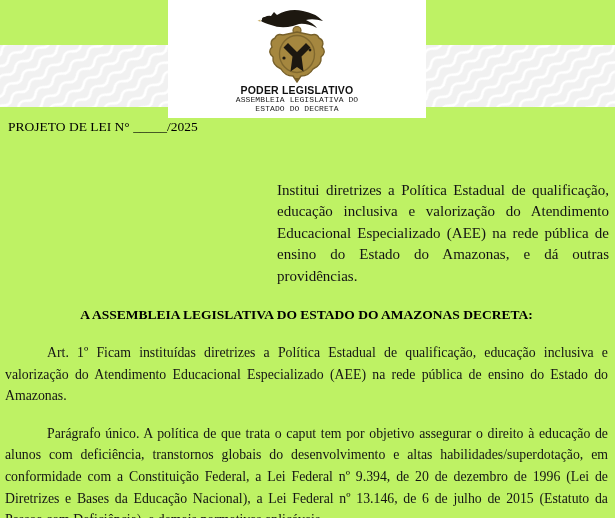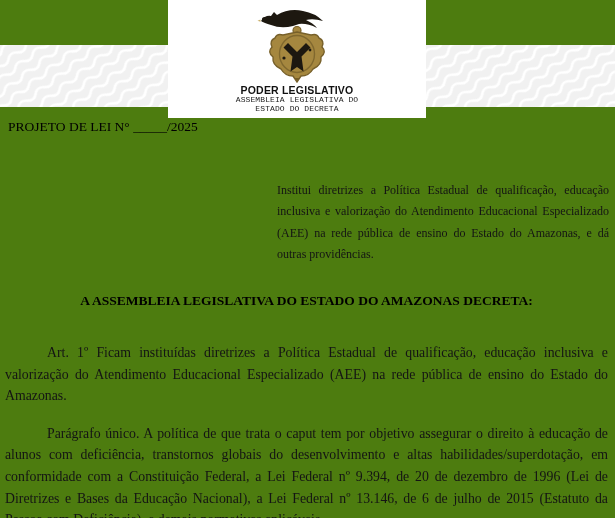--- a/index.html
+++ b/index.html
@@ -1,20 +1,20 @@
 <!DOCTYPE html>
 <html><head>
 <meta charset="utf-8">
 <style>
   html, body { margin: 0; padding: 0; background: #ffffff; }
   .page {
     position: relative;
     width: 615px;
     height: 518px;
-    background: #4d7c0f;
+    background: #bef264;
     overflow: hidden;
     font-family: "Liberation Serif", serif;
     color: #141414;
   }
 
   
   .wave-band {
     position: absolute;
     top: 45px; left: 0;
     width: 615px; height: 62px;
@@ -57,27 +57,27 @@
     font-size: 13.5px;
     line-height: 16px;
     color: #000000;
     white-space: nowrap;
   }
   .ementa {
     position: absolute;
     top: 180px; left: 277px;
     width: 332px;
     margin: 0;
-    font-size: 12px;
+    font-size: 15px;
     line-height: 21.4px;
     text-align: justify;
   }
   .decree {
     position: absolute;
-    top: 293px; left: 5px;
+    top: 307px; left: 5px;
     width: 603px;
     margin: 0;
     font-size: 13.5px;
     font-weight: bold;
     color: #000000;
     text-align: center;
   }
   .body-text {
     position: absolute;
     top: 342px; left: 5px;

